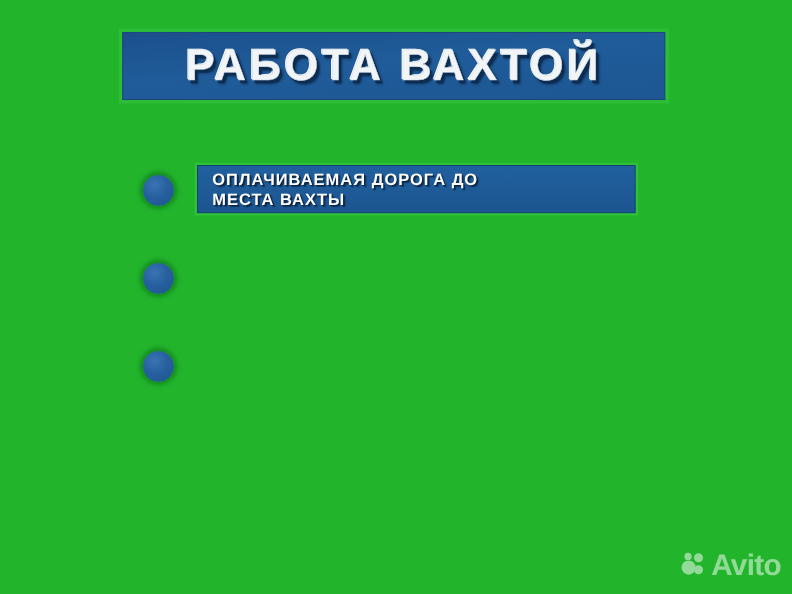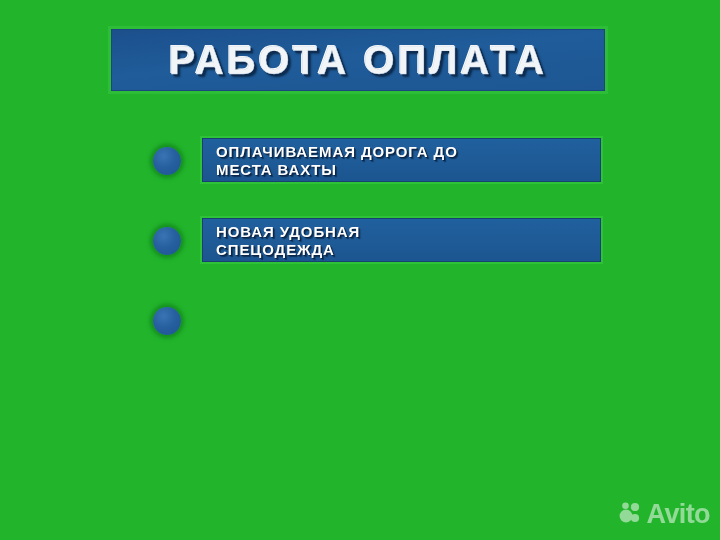--- a/index.html
+++ b/index.html
@@ -49,23 +49,22 @@
        2px 2px 0 #0d2c52,
        3px 3px 2px rgba(5,20,40,.65),
       -1px -1px 0 #ffffff;
     -webkit-text-stroke:0.4px #c9d6e4;
   }
 
   
   #bullet-list {
     position:absolute;
     left:0;
-    top:128px;
+    top:140px;
     width:604px;
-    padding-left:23px;
   }
 
   .bullet-row {
     position:relative;
     height:80px;
   }
 
   .bullet-dot {
     position:absolute;
     left:130px;
@@ -121,39 +120,35 @@
     color:#d8f2da;
     line-height:1;
   }
 </style>
 </head>
 <body>
 
 <div id="slide">
 
   <div id="title-banner">
-    <span id="title-text">РАБОТА ОПЛАТА</span>
+    <span id="title-text">РАБОТА ВАХТОЙ</span>
   </div>
 
   <div id="bullet-list">
 
     <div class="bullet-row">
       <span class="bullet-dot"></span>
       <div class="bullet-box">
         <span class="bullet-text">ОПЛАЧИВАЕМАЯ ДОРОГА ДО
 МЕСТА ВАХТЫ</span>
       </div>
     </div>
 
     <div class="bullet-row">
       <span class="bullet-dot"></span>
-      <div class="bullet-box">
-        <span class="bullet-text">НОВАЯ УДОБНАЯ
-СПЕЦОДЕЖДА</span>
-      </div>
     </div>
 
     <div class="bullet-row">
       <span class="bullet-dot"></span>
     </div>
 
 
   </div>
 
   <div id="avito-watermark">

